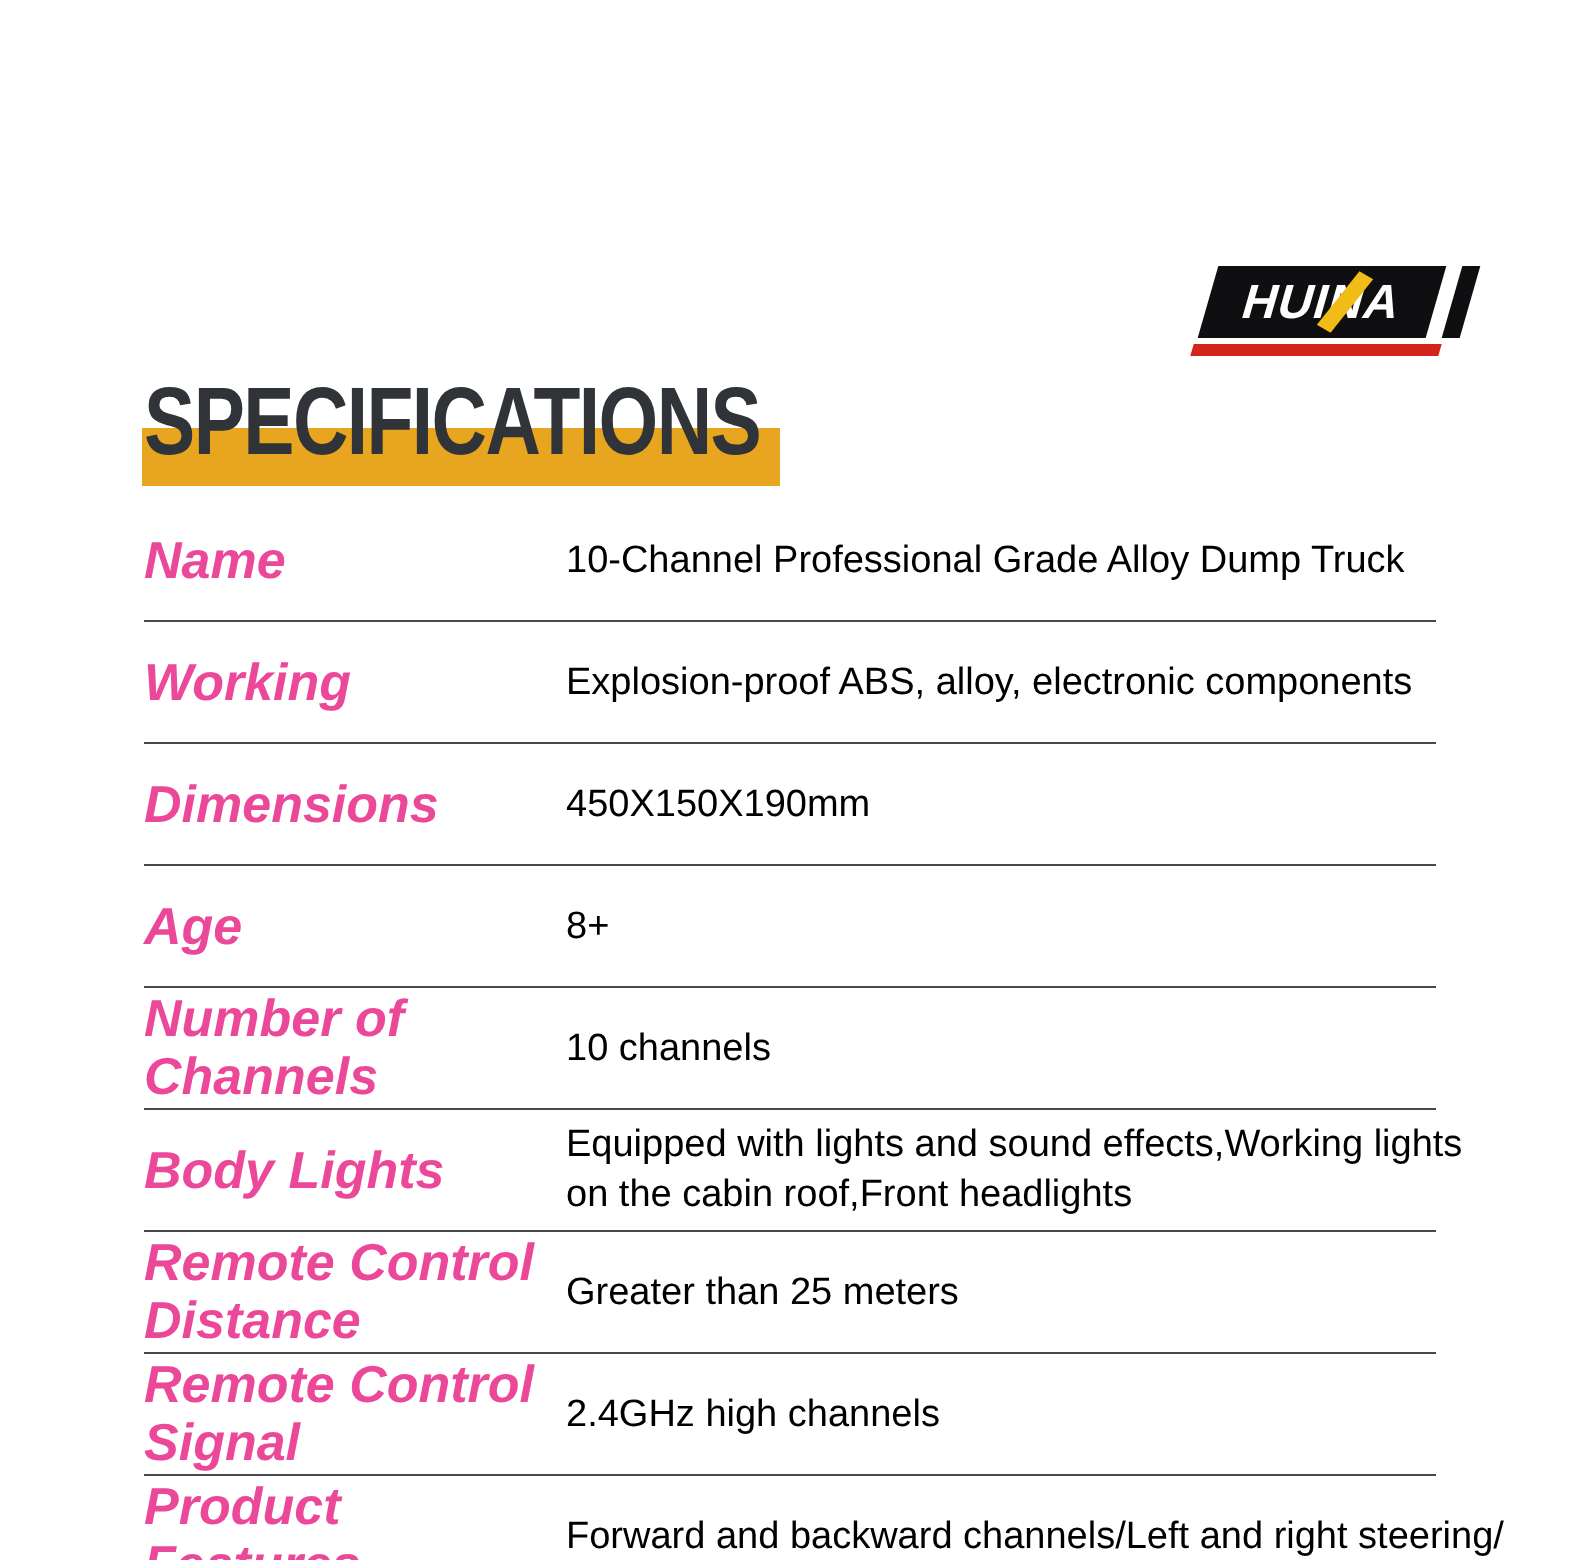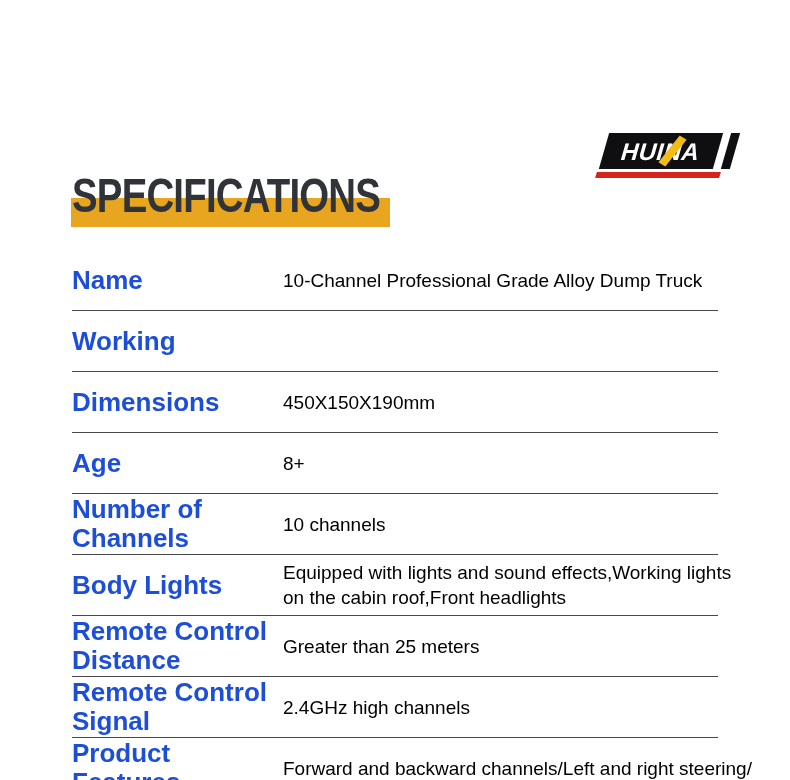--- a/index.html
+++ b/index.html
@@ -35,21 +35,21 @@
     width: 9px; height: 36px;
     transform: skewX(-16deg);
   }
   .logo-underline {
     position: absolute; left: 0px; top: 39px;
     width: 124px; height: 6px;
     transform: skewX(-16deg);
   }
 
   
-  .heading-wrap { position: absolute; left: 72px; top: 172px; text-align: center; }
+  .heading-wrap { position: absolute; left: 72px; top: 188px; text-align: center; }
   .heading-bar {
     position: absolute; left: -1px; top: 26px;
     width: 319px; height: 29px;
     z-index: 0;
   }
   .heading-text {
     position: relative; z-index: 1;
     font-size: 48px; font-weight: bold;
     line-height: 1.02;
     letter-spacing: -1px;
@@ -62,22 +62,23 @@
   .spec-table { position: absolute; left: 72px; top: 250px; width: 646px; }
   .spec-row {
     display: flex; align-items: center;
     min-height: 60px;
     border-bottom: 1.5px solid #46484b;
   }
   .spec-row:last-child { border-bottom: none; }
   .spec-label {
     flex: 0 0 211px; width: 211px;
     font-weight: bold; font-size: 26px; line-height: 29px;
-    color: #1d4ed8;
+    color: #ec4899;
     white-space: pre-line;
+    font-style: italic;
   }
   .spec-value {
     flex: 1 0 auto;
     min-width: 500px; max-width: 500px;
     font-size: 19px; line-height: 25px;
     color: #000000;
     white-space: pre-line;
   }
 </style>
 </head>
@@ -98,20 +99,21 @@
 </div>
 
 <div class="spec-table" id="spec-table">
   <div class="spec-row">
     <div class="spec-label">Name</div>
     <div class="spec-value">10-Channel Professional Grade Alloy Dump Truck</div>
   </div>
 
   <div class="spec-row">
     <div class="spec-label">Working</div>
+    <div class="spec-value">Explosion-proof ABS, alloy, electronic components</div>
   </div>
 
   <div class="spec-row">
     <div class="spec-label">Dimensions</div>
     <div class="spec-value">450X150X190mm</div>
   </div>
 
   <div class="spec-row">
     <div class="spec-label">Age</div>
     <div class="spec-value">8+</div>

